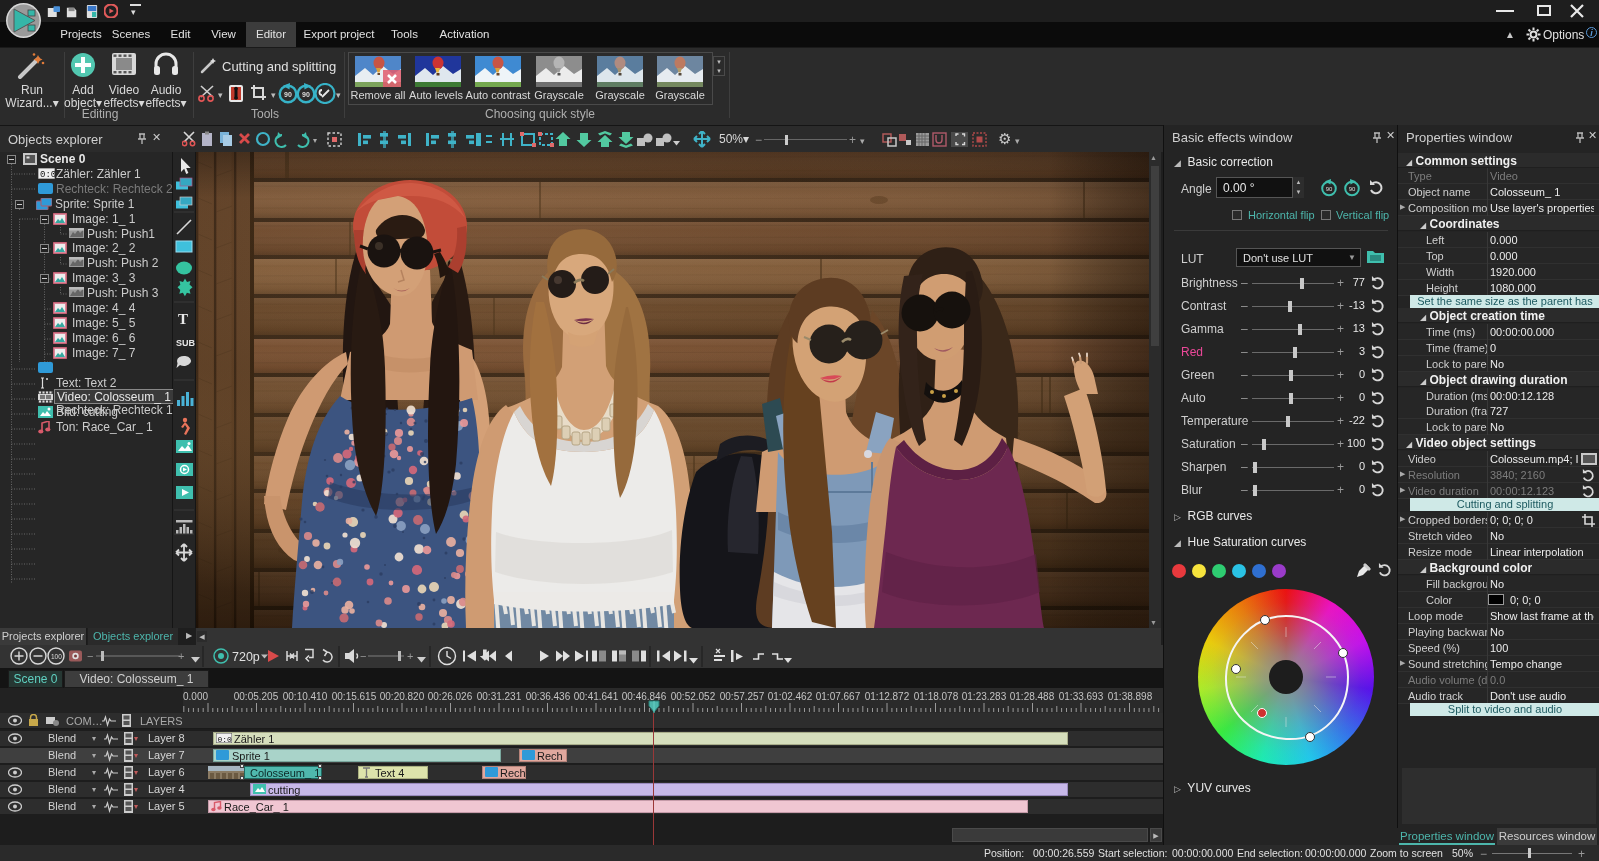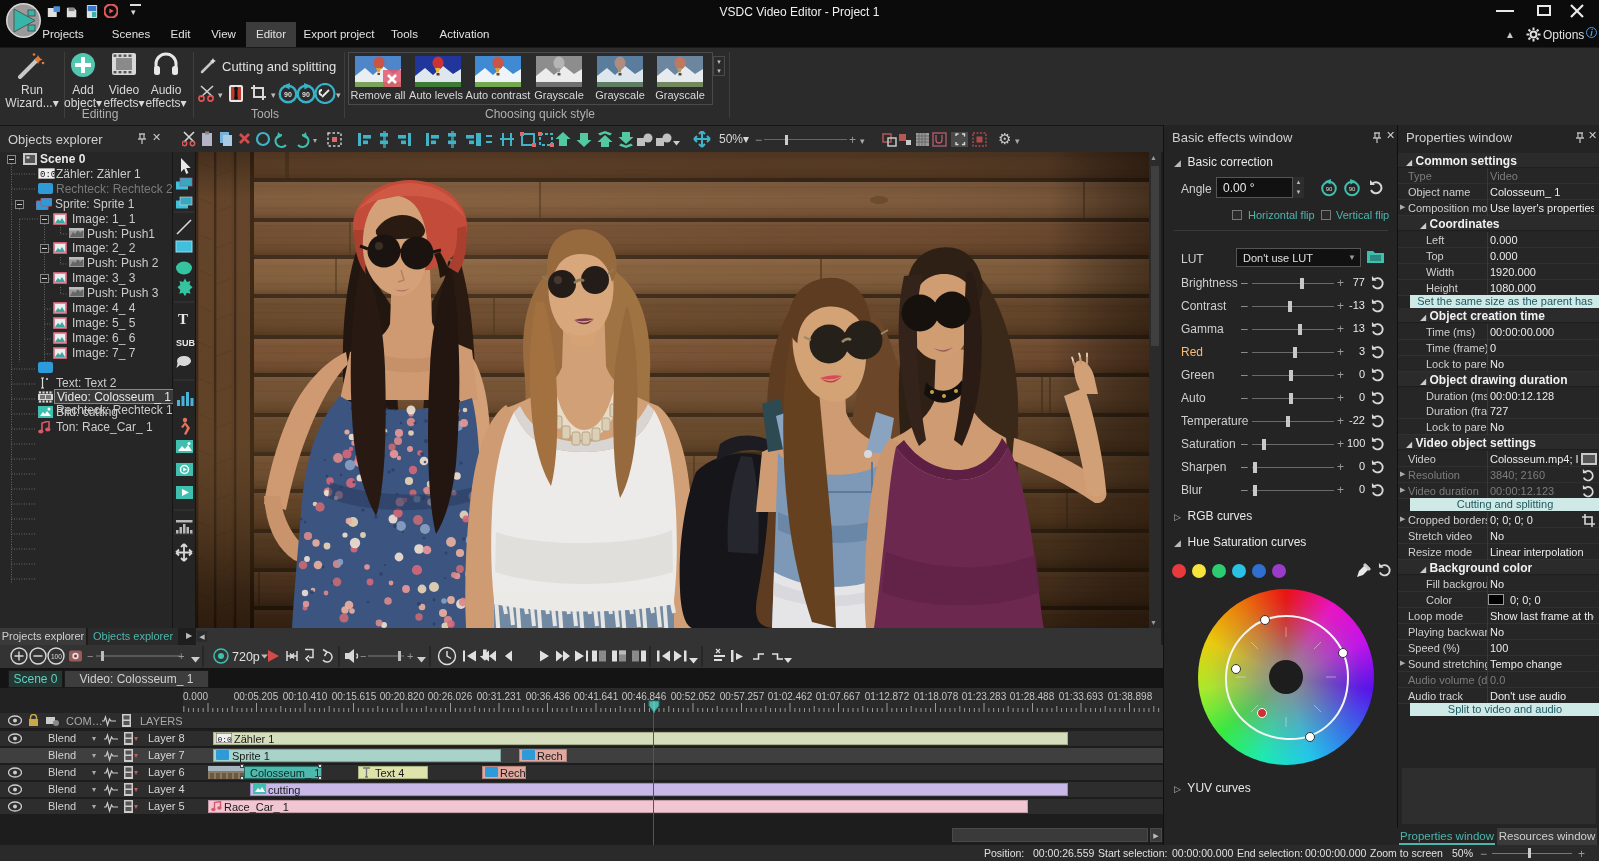--- a/index.html
+++ b/index.html
@@ -41,23 +41,20 @@
 #playbar { left:0; top:645px; width:1163px; height:23px; background:#333333; }
 #tabs2 { left:0; top:668px; width:1163px; height:20px; background:#141414; }
 #ruler { left:0; top:688px; width:1163px; height:25px; background:#2a2a2a; }
 #tracks { left:0; top:713px; width:1163px; height:132px; background:#1d1d1d; }
 #statusbar { left:0; top:845px; width:1599px; height:16px; background:#2a2a2a; color:#e0e0e0; font-size:12px; }
 .bar { position:absolute; height:13px; font-size:11px; color:#1a1a1a; line-height:13px; white-space:nowrap; overflow:hidden; }
 </style>
 </head>
 <body>
 <div id="app">
-  <div class="abs" id="titlebar">
-    <div class="abs" id="title-text">VSDC Video Editor - Project 1</div>
-  </div>
   <svg class="abs" style="left:5px;top:2px;z-index:30;" width="37" height="37" viewBox="0 0 37 37">
     <circle cx="18.5" cy="18.5" r="17.5" fill="#d8d8d8"></circle>
     <circle cx="18.5" cy="18.5" r="16" fill="#9a9a9a"></circle>
     <path d="M9 7 L30 18.5 L9 30 Z" fill="#35b6a8"></path>
     <path d="M9 7 L30 18.5 L9 30 Z" fill="none" stroke="#555" stroke-width="1"></path>
     <rect x="23" y="8" width="7" height="6" fill="#35b6a8" stroke="#444" stroke-width="0.8"></rect>
     <rect x="23" y="23" width="7" height="6" fill="#35b6a8" stroke="#444" stroke-width="0.8"></rect>
   </svg>
   <svg class="abs" style="left:47px;top:6px;z-index:30;" width="13" height="12" viewBox="0 0 16 14">
     <path d="M1 2 h8 l3 3 v8 h-11z" fill="#e0e0e0"></path>
@@ -93,21 +90,21 @@
         <line x1="12" y1="7.5" x2="14.5" y2="7.5"></line>
         <line x1="2.5" y1="2.5" x2="4.3" y2="4.3"></line>
         <line x1="10.7" y1="10.7" x2="12.5" y2="12.5"></line>
         <line x1="12.5" y1="2.5" x2="10.7" y2="4.3"></line>
         <line x1="4.3" y1="10.7" x2="2.5" y2="12.5"></line>
       </g>
   </svg>
   <div class="abs" style="left:1543px;top:28px;color:#e0e0e0;font-size:12px;z-index:30;">Options</div>
   <div class="abs" style="left:1586px;top:27px;width:11px;height:11px;border:1px solid #5a9ad9;border-radius:50%;color:#5a9ad9;font-size:9px;text-align:center;line-height:11px;font-style:italic;font-weight:bold;z-index:30;">i</div>
   <div class="abs" id="menubar">
-    <div class="menuitem" style="left:39px;width:48px;">Projects</div>
+    <div class="menuitem" style="left:57px;width:48px;">Projects</div>
     <div class="menuitem" style="left:108px;width:46px;">Scenes</div>
     <div class="menuitem" style="left:164px;width:33px;">Edit</div>
     <div class="menuitem" style="left:205px;width:37px;">View</div>
     <div class="menuitem active" style="left:246px;width:50px;">Editor</div>
     <div class="menuitem" style="left:300px;width:78px;">Export project</div>
     <div class="menuitem" style="left:386px;width:37px;">Tools</div>
     <div class="menuitem" style="left:437px;width:55px;">Activation</div>
   </div>
   <div class="abs" id="ribbon">
 
@@ -1229,21 +1226,21 @@
     <div style="position:absolute;left:17px;top:197px;color:#cfcfcf;font-size:12px;">Gamma</div>
     <div style="position:absolute;left:77px;top:197px;color:#999;font-size:12px;">–</div>
     <div style="position:absolute;left:88px;top:204px;width:82px;height:1px;background:#6a6a6a;"></div>
     <div style="position:absolute;left:134px;top:199px;width:4px;height:11px;background:#c8c8c8;"></div>
     <div style="position:absolute;left:173px;top:197px;color:#999;font-size:12px;">+</div>
     <div style="position:absolute;left:183px;top:197px;width:18px;text-align:right;color:#e8e8e8;font-size:11px;">13</div>
     <svg style="position:absolute;left:207px;top:197px;" width="14" height="14" viewBox="0 0 15 15">
         <path d="M3 4 a5.5 5.5 0 1 1 -1 6" fill="none" stroke="#d8d8d8" stroke-width="2"></path>
         <path d="M1 0 v5 h5z" fill="#d8d8d8"></path>
       </svg>
-    <div style="position:absolute;left:17px;top:220px;color:#fdba74;font-size:12px;">Red</div>
+    <div style="position:absolute;left:17px;top:220px;color:#ec4899;font-size:12px;">Red</div>
     <div style="position:absolute;left:77px;top:220px;color:#999;font-size:12px;">–</div>
     <div style="position:absolute;left:88px;top:227px;width:82px;height:1px;background:#6a6a6a;"></div>
     <div style="position:absolute;left:129px;top:222px;width:4px;height:11px;background:#c8c8c8;"></div>
     <div style="position:absolute;left:173px;top:220px;color:#999;font-size:12px;">+</div>
     <div style="position:absolute;left:183px;top:220px;width:18px;text-align:right;color:#e8e8e8;font-size:11px;">3</div>
     <svg style="position:absolute;left:207px;top:220px;" width="14" height="14" viewBox="0 0 15 15">
         <path d="M3 4 a5.5 5.5 0 1 1 -1 6" fill="none" stroke="#d8d8d8" stroke-width="2"></path>
         <path d="M1 0 v5 h5z" fill="#d8d8d8"></path>
       </svg>
     <div style="position:absolute;left:17px;top:243px;color:#cfcfcf;font-size:12px;">Green</div>

